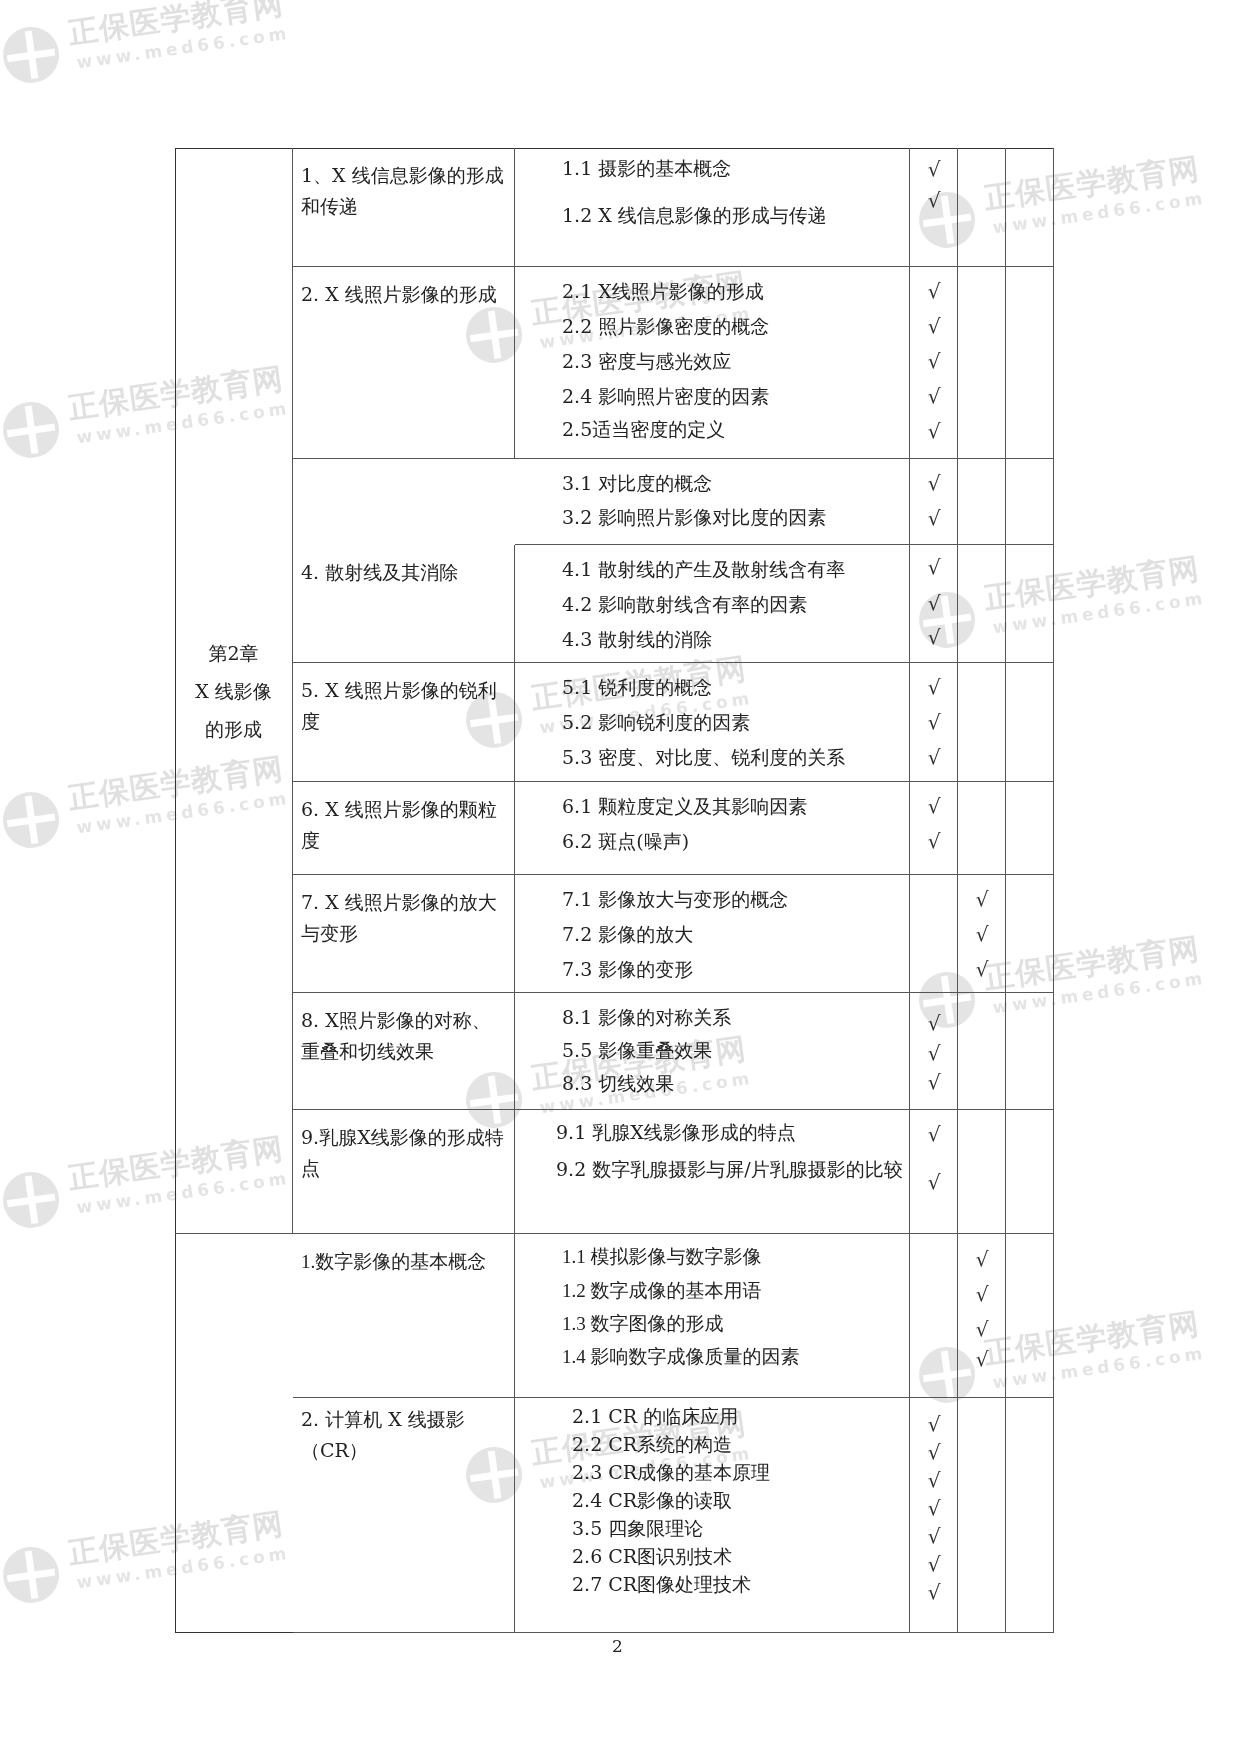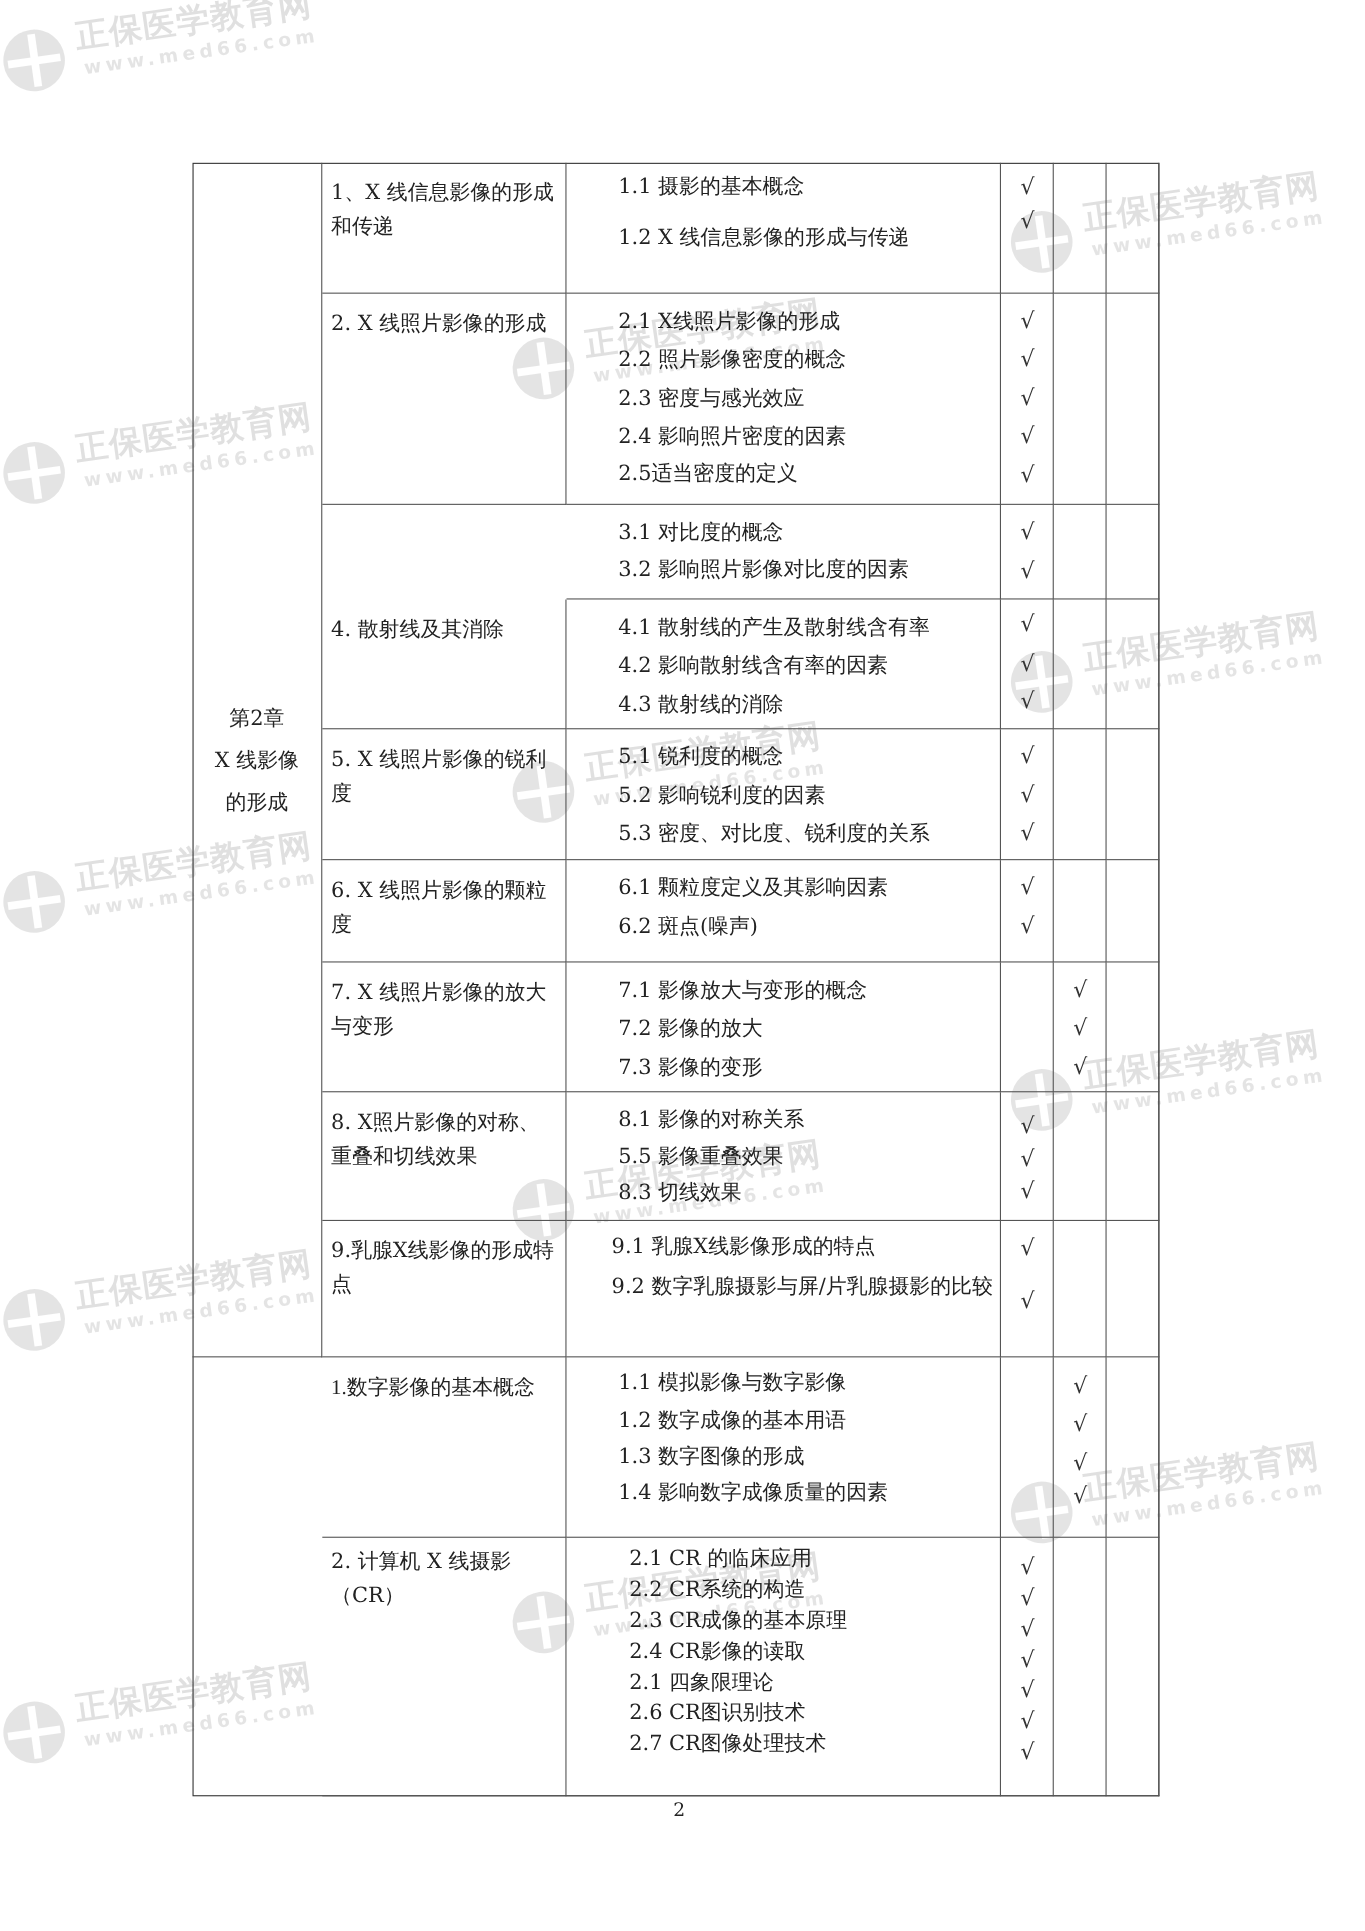--- a/index.html
+++ b/index.html
@@ -215,41 +215,41 @@
         <div class="line" style="top: 10px; left: 2px;">9.1 乳腺X线影像形成的特点</div>
         <div class="line" style="top: 44px; white-space: normal; width: 380px; left: 2px; line-height: 30px;">9.2 数字乳腺摄影与屏/片乳腺摄影的比较</div>
       </div>
       <div class="cell chk" style="left: 735px; top: 962px; width: 48px; height: 124px;">
         <div class="mark" style="top: 12px;">√</div>
         <div class="mark" style="top: 60px;">√</div>
       </div>
       <div class="cell chk" style="left: 783px; top: 962px; width: 48px; height: 124px;"></div>
       <div class="cell chk" style="left: 831px; top: 962px; width: 48px; height: 124px;"></div>
       <div class="cell topic" style="left: 118px; top: 1086px; width: 222px; height: 164px; font-family: Liberation Serif, serif;"><span>1.数字影像的基本概念</span></div>
-      <div class="cell sub" style="left: 340px; top: 1086px; width: 395px; height: 164px;">
+      <div class="cell sub" style="left: 340px; top: 1086px; width: 395px; height: 164px; font-family: Liberation Serif, serif;">
         <div class="line" style="top: 10px;">1.1 模拟影像与数字影像</div>
         <div class="line" style="top: 44px;">1.2 数字成像的基本用语</div>
         <div class="line" style="top: 77px;">1.3 数字图像的形成</div>
         <div class="line" style="top: 110px;">1.4 影响数字成像质量的因素</div>
       </div>
       <div class="cell chk" style="left: 735px; top: 1086px; width: 48px; height: 164px;"></div>
       <div class="cell chk" style="left: 783px; top: 1086px; width: 48px; height: 164px;">
         <div class="mark" style="top: 13px;">√</div>
         <div class="mark" style="top: 48px;">√</div>
         <div class="mark" style="top: 83px;">√</div>
         <div class="mark" style="top: 113px;">√</div>
       </div>
       <div class="cell chk" style="left: 831px; top: 1086px; width: 48px; height: 164px;"></div>
       <div class="cell topic" style="left: 118px; top: 1250px; width: 222px; height: 235px; padding-top: 6px;"><span>2. 计算机 X 线摄影（CR）</span></div>
       <div class="cell sub" style="left: 340px; top: 1250px; width: 395px; height: 235px;">
         <div class="line" style="top: 6px; left: 18px;">2.1 CR 的临床应用</div>
         <div class="line" style="top: 34px; left: 18px;">2.2 CR系统的构造</div>
         <div class="line" style="top: 62px; left: 18px;">2.3 CR成像的基本原理</div>
         <div class="line" style="top: 90px; left: 18px;">2.4 CR影像的读取</div>
-        <div class="line" style="top: 118px; left: 18px;">2.1 四象限理论</div>
+        <div class="line" style="top: 118px; left: 18px;">3.5 四象限理论</div>
         <div class="line" style="top: 146px; left: 18px;">2.6 CR图识别技术</div>
         <div class="line" style="top: 174px; left: 18px;">2.7 CR图像处理技术</div>
       </div>
       <div class="cell chk" style="left: 735px; top: 1250px; width: 48px; height: 235px;">
         <div class="mark" style="top: 14px;">√</div>
         <div class="mark" style="top: 42px;">√</div>
         <div class="mark" style="top: 70px;">√</div>
         <div class="mark" style="top: 98px;">√</div>
         <div class="mark" style="top: 126px;">√</div>
         <div class="mark" style="top: 154px;">√</div>

